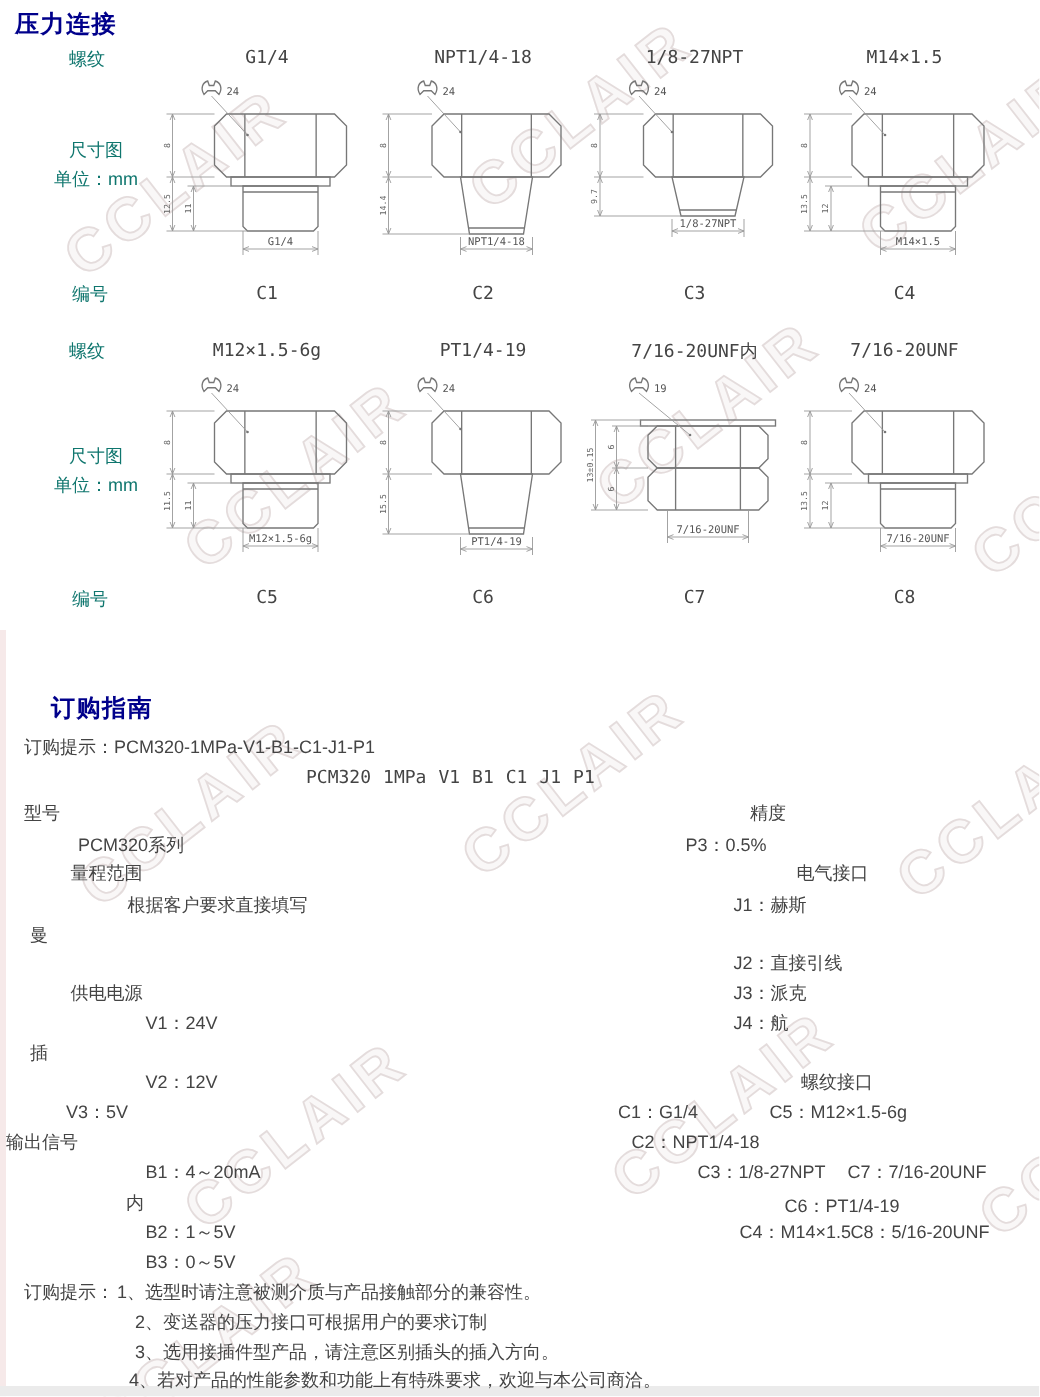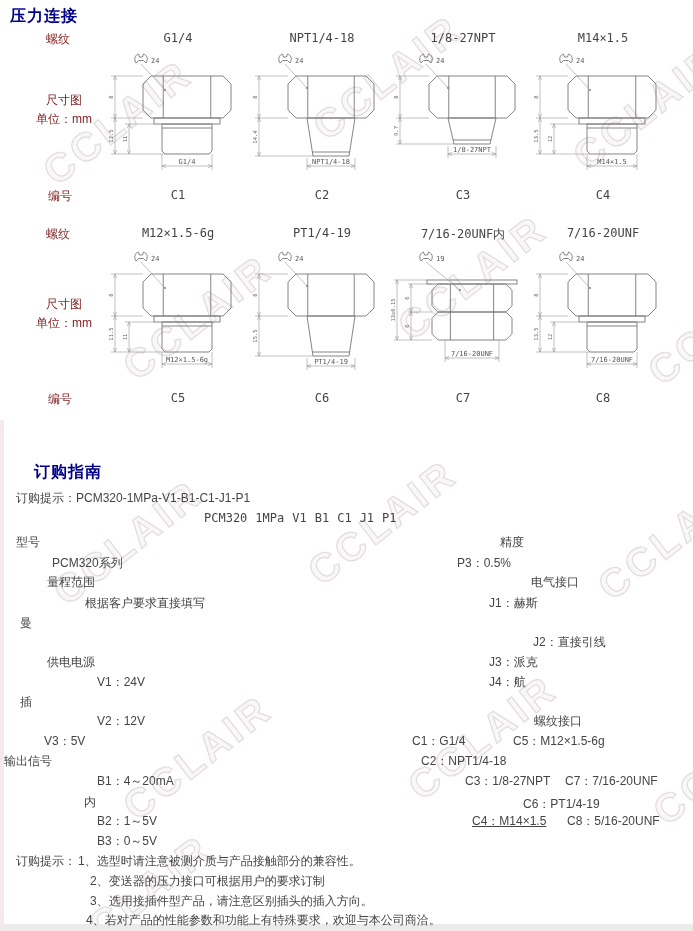--- a/index.html
+++ b/index.html
@@ -1,20 +1,20 @@
 <!DOCTYPE html>
 <html><head>
 <meta charset="utf-8">
 <style>
   html,body{margin:0;padding:0;background:#fff;}
   #page{position:relative;width:693px;height:931px;background:#ffffff;overflow:hidden;
         font-family:"Liberation Sans",sans-serif;color:#333;}
   .abs{position:absolute;white-space:nowrap;}
   .sec-title{font-size:16px;font-weight:bold;color:#00008B;letter-spacing:1px;}
-  .zh{font-size:12px;color:#7f1d1d;}
+  .zh{font-size:12px;color:#0f766e;}
   .zh2{font-size:12px;color:#444;}
   .code{font-family:"DejaVu Sans Mono","Liberation Mono",monospace;font-size:12px;color:#444;}
   .cell{width:150px;text-align:center;}
   .partrow{display:flex;gap:8px;}
   .wm{position:absolute;font-size:40px;font-weight:bold;letter-spacing:4px;
       color:rgba(215,205,205,0.16);-webkit-text-stroke:1.2px #e4dcdc;
       transform:rotate(-38deg);pointer-events:none;z-index:0;}
   .fg{z-index:2;}
   .edge-left{position:absolute;left:0;top:420px;width:4px;height:511px;background:#f6e9e9;}
   .edge-bottom{position:absolute;left:0;top:924px;width:693px;height:7px;background:#ebebeb;}
@@ -352,40 +352,40 @@
 
   <div class="abs fg zh2" style="left:16px;top:534px;">型号</div>
   <div class="abs fg zh2" style="left:500px;top:534px;">精度</div>
   <div class="abs fg zh2" style="left:52px;top:555px;">PCM320系列</div>
   <div class="abs fg zh2" style="left:457px;top:555px;">P3：0.5%</div>
   <div class="abs fg zh2" style="left:47px;top:574px;">量程范围</div>
   <div class="abs fg zh2" style="left:531px;top:574px;">电气接口</div>
   <div class="abs fg zh2" style="left:85px;top:595px;">根据客户要求直接填写</div>
   <div class="abs fg zh2" style="left:489px;top:595px;">J1：赫斯</div>
   <div class="abs fg zh2" style="left:20px;top:615px;">曼</div>
-  <div class="abs fg zh2" style="left:489px;top:634px;margin-left:44px;">J2：直接引线</div>
+  <div class="abs fg zh2" style="left:489px;top:634px;">J2：直接引线</div>
   <div class="abs fg zh2" style="left:47px;top:654px;">供电电源</div>
   <div class="abs fg zh2" style="left:489px;top:654px;">J3：派克</div>
   <div class="abs fg zh2" style="left:97px;top:674px;">V1：24V</div>
   <div class="abs fg zh2" style="left:489px;top:674px;">J4：航</div>
   <div class="abs fg zh2" style="left:20px;top:694px;">插</div>
   <div class="abs fg zh2" style="left:97px;top:713px;">V2：12V</div>
   <div class="abs fg zh2" style="left:534px;top:713px;">螺纹接口</div>
   <div class="abs fg zh2" style="left:44px;top:733px;">V3：5V</div>
   <div class="abs fg zh2" style="left:412px;top:733px;">C1：G1/4</div>
   <div class="abs fg zh2" style="left:513px;top:733px;">C5：M12×1.5-6g</div>
   <div class="abs fg zh2" style="left:4px;top:753px;">输出信号</div>
   <div class="abs fg zh2" style="left:421px;top:753px;">C2：NPT1/4-18</div>
   <div class="abs fg zh2" style="left:523px;top:796px;">C6：PT1/4-19</div>
   <div class="abs fg zh2" style="left:97px;top:773px;">B1：4～20mA</div>
   <div class="abs fg zh2" style="left:465px;top:773px;">C3：1/8-27NPT</div>
   <div class="abs fg zh2" style="left:565px;top:773px;">C7：7/16-20UNF</div>
   <div class="abs fg zh2" style="left:84px;top:794px;">内</div>
   <div class="abs fg zh2" style="left:97px;top:813px;">B2：1～5V</div>
-  <div class="abs fg zh2" style="left:472px;top:813px;text-decoration:underline;">C4：M14×1.5</div>
+  <div class="abs fg zh2" style="left:493px;top:813px;">C4：M14×1.5</div>
   <div class="abs fg zh2" style="left:567px;top:813px;">C8：5/16-20UNF</div>
   <div class="abs fg zh2" style="left:97px;top:833px;">B3：0～5V</div>
 
   <div class="abs fg zh2" style="left:16px;top:853px;">订购提示：</div>
   <div class="abs fg zh2" style="left:78px;top:853px;">1、选型时请注意被测介质与产品接触部分的兼容性。</div>
   <div class="abs fg zh2" style="left:90px;top:873px;">2、变送器的压力接口可根据用户的要求订制</div>
   <div class="abs fg zh2" style="left:90px;top:893px;">3、选用接插件型产品，请注意区别插头的插入方向。</div>
   <div class="abs fg zh2" style="left:86px;top:912px;text-align:right;">4、若对产品的性能参数和功能上有特殊要求，欢迎与本公司商洽。</div>
 
 </div>

